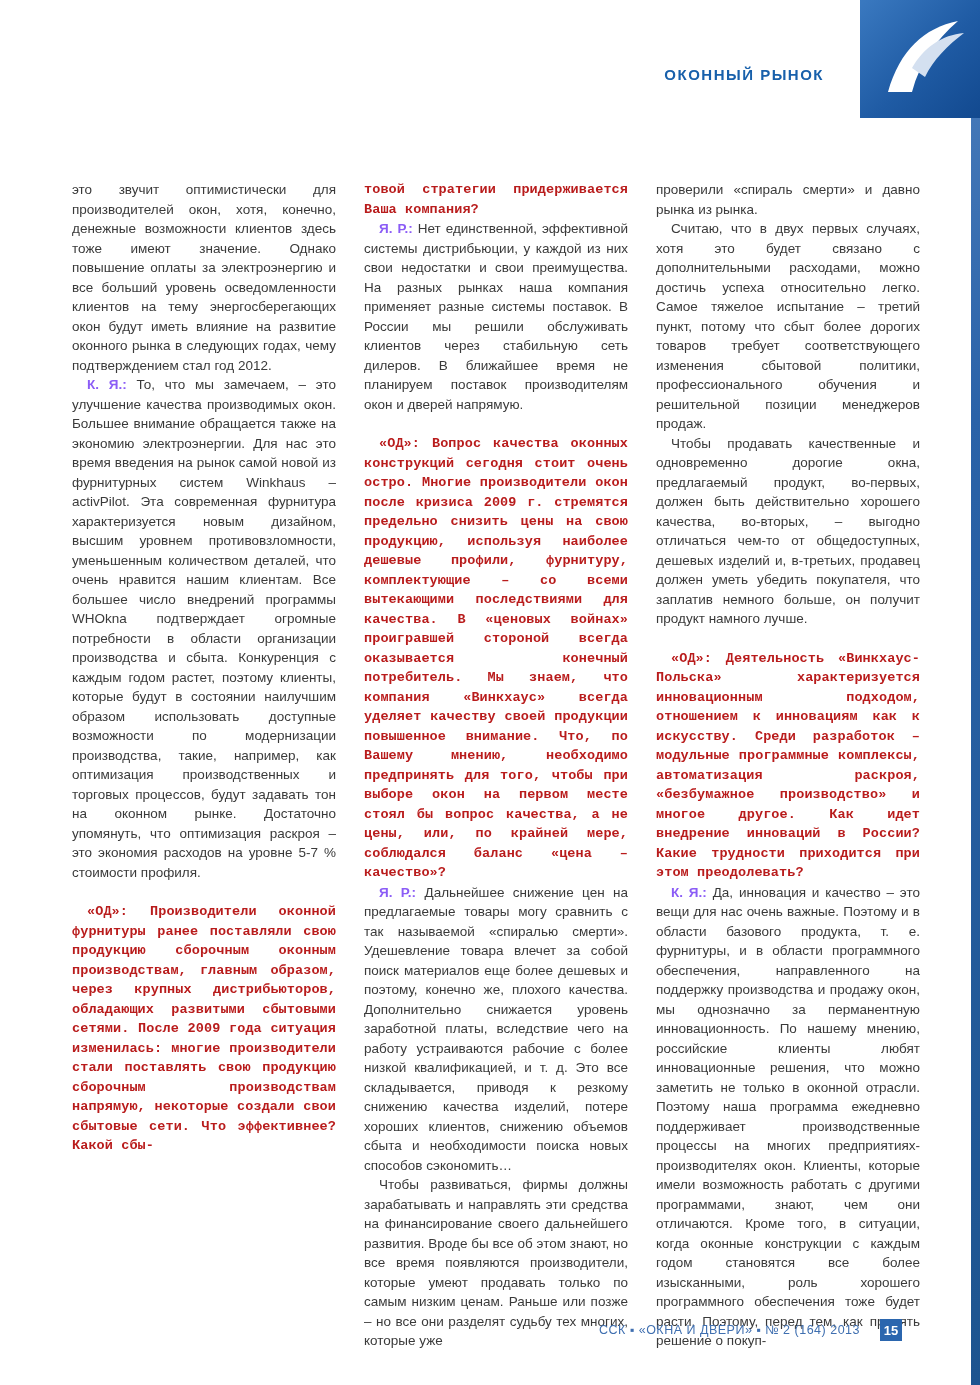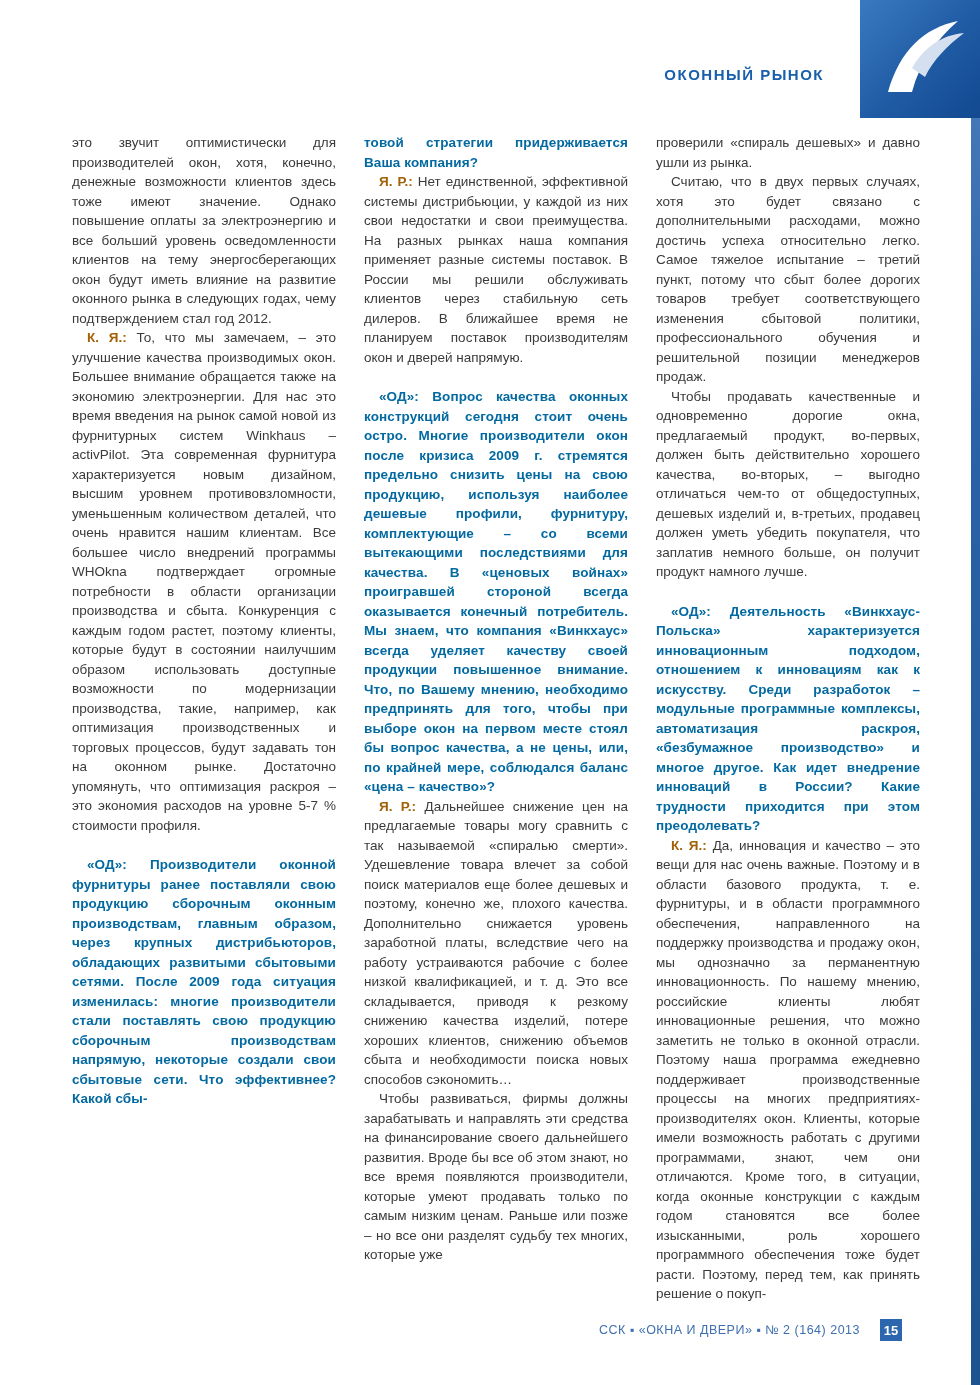--- a/index.html
+++ b/index.html
@@ -25,34 +25,34 @@
   
   .section-title{
     position:absolute;top:66px;right:156px;
     color:#1860ab;font-weight:bold;font-size:15px;letter-spacing:1.5px;
   }
   
   .content{
     position:absolute;left:72px;top:133px;width:848px;
     display:flex;gap:28px;
   }
-  .col{width:264px;}
+  .col{width:264px;margin-top:47px;}
   .col p{
     margin:0;
     text-align:justify;
     font-size:13.5px;line-height:19.5px;
     color:#3a3a3a;
     hyphens:auto;
   }
   .col p.question{
-    font-weight:bold;color:#0369a1;letter-spacing:0.1px;
+    font-weight:bold;color:#b91c1c;letter-spacing:0.1px;font-family:Liberation Mono, monospace;
   }
   .col p.indent{text-indent:15px;}
   .col p.gap{margin-top:20px;}
-  .col p b{color:#a16207;}
+  .col p b{color:#8b5cf6;}
   
   .footer{
     position:absolute;right:78px;bottom:44px;
     display:flex;align-items:center;gap:20px;
   }
   .journal-line{
     color:#3f6fb0;font-size:12.5px;letter-spacing:0.5px;
   }
   .page-number-badge{
     background:#2b66ae;color:#ffffff;
@@ -84,21 +84,21 @@
         <p class="question indent gap">«ОД»: Производители оконной фурнитуры ранее поставляли свою продукцию сборочным оконным производствам, главным образом, через крупных дистрибьюторов, обладающих развитыми сбытовыми сетями. После 2009 года ситуация изменилась: многие производители стали поставлять свою продукцию сборочным производствам напрямую, некоторые создали свои сбытовые сети. Что эффективнее? Какой сбы-</p>
       </div>
     <div class="col">
         <p class="question">товой стратегии придерживается Ваша компания?</p>
         <p class="body indent"><b>Я. Р.: </b>Нет единственной, эффективной системы дистрибьюции, у каждой из них свои недостатки и свои преимущества. На разных рынках наша компания применяет разные системы поставок. В России мы решили обслуживать клиентов через стабильную сеть дилеров. В ближайшее время не планируем поставок производителям окон и дверей напрямую.</p>
         <p class="question indent gap">«ОД»: Вопрос качества оконных конструкций сегодня стоит очень остро. Многие производители окон после кризиса 2009 г. стремятся предельно снизить цены на свою продукцию, используя наиболее дешевые профили, фурнитуру, комплектующие – со всеми вытекающими последствиями для качества. В «ценовых войнах» проигравшей стороной всегда оказывается конечный потребитель. Мы знаем, что компания «Винкхаус» всегда уделяет качеству своей продукции повышенное внимание. Что, по Вашему мнению, необходимо предпринять для того, чтобы при выборе окон на первом месте стоял бы вопрос качества, а не цены, или, по крайней мере, соблюдался баланс «цена – качество»?</p>
         <p class="body indent"><b>Я. Р.: </b>Дальнейшее снижение цен на предлагаемые товары могу сравнить с так называемой «спиралью смерти». Удешевление товара влечет за собой поиск материалов еще более дешевых и поэтому, конечно же, плохого качества. Дополнительно снижается уровень заработной платы, вследствие чего на работу устраиваются рабочие с более низкой квалификацией, и т. д. Это все складывается, приводя к резкому снижению качества изделий, потере хороших клиентов, снижению объемов сбыта и необходимости поиска новых способов сэкономить…</p>
         <p class="body indent">Чтобы развиваться, фирмы должны зарабатывать и направлять эти средства на финансирование своего дальнейшего развития. Вроде бы все об этом знают, но все время появляются производители, которые умеют продавать только по самым низким ценам. Раньше или позже – но все они разделят судьбу тех многих, которые уже</p>
       </div>
     <div class="col">
-        <p class="body">проверили «спираль дешевых» и давно ушли из рынка.</p>
+        <p class="body">проверили «спираль смерти» и давно рынка из рынка.</p>
         <p class="body indent">Считаю, что в двух первых случаях, хотя это будет связано с дополнительными расходами, можно достичь успеха относительно легко. Самое тяжелое испытание – третий пункт, потому что сбыт более дорогих товаров требует соответствующего изменения сбытовой политики, профессионального обучения и решительной позиции менеджеров продаж.</p>
         <p class="body indent">Чтобы продавать качественные и одновременно дорогие окна, предлагаемый продукт, во-первых, должен быть действительно хорошего качества, во-вторых, – выгодно отличаться чем-то от общедоступных, дешевых изделий и, в-третьих, продавец должен уметь убедить покупателя, что заплатив немного больше, он получит продукт намного лучше.</p>
         <p class="question indent gap">«ОД»: Деятельность «Винкхаус-Польска» характеризуется инновационным подходом, отношением к инновациям как к искусству. Среди разработок – модульные программные комплексы, автоматизация раскроя, «безбумажное производство» и многое другое. Как идет внедрение инноваций в России? Какие трудности приходится при этом преодолевать?</p>
         <p class="body indent"><b>К. Я.: </b>Да, инновация и качество – это вещи для нас очень важные. Поэтому и в области базового продукта, т. е. фурнитуры, и в области программного обеспечения, направленного на поддержку производства и продажу окон, мы однозначно за перманентную инновационность. По нашему мнению, российские клиенты любят инновационные решения, что можно заметить не только в оконной отрасли. Поэтому наша программа ежедневно поддерживает производственные процессы на многих предприятиях-производителях окон. Клиенты, которые имели возможность работать с другими программами, знают, чем они отличаются. Кроме того, в ситуации, когда оконные конструкции с каждым годом становятся все более изысканными, роль хорошего программного обеспечения тоже будет расти. Поэтому, перед тем, как принять решение о покуп-</p>
       </div>
   </div>
 
   <div class="footer">
     <span class="journal-line">ССК ▪ «ОКНА И ДВЕРИ» ▪ № 2 (164) 2013</span>
     <span class="page-number-badge">15</span>

